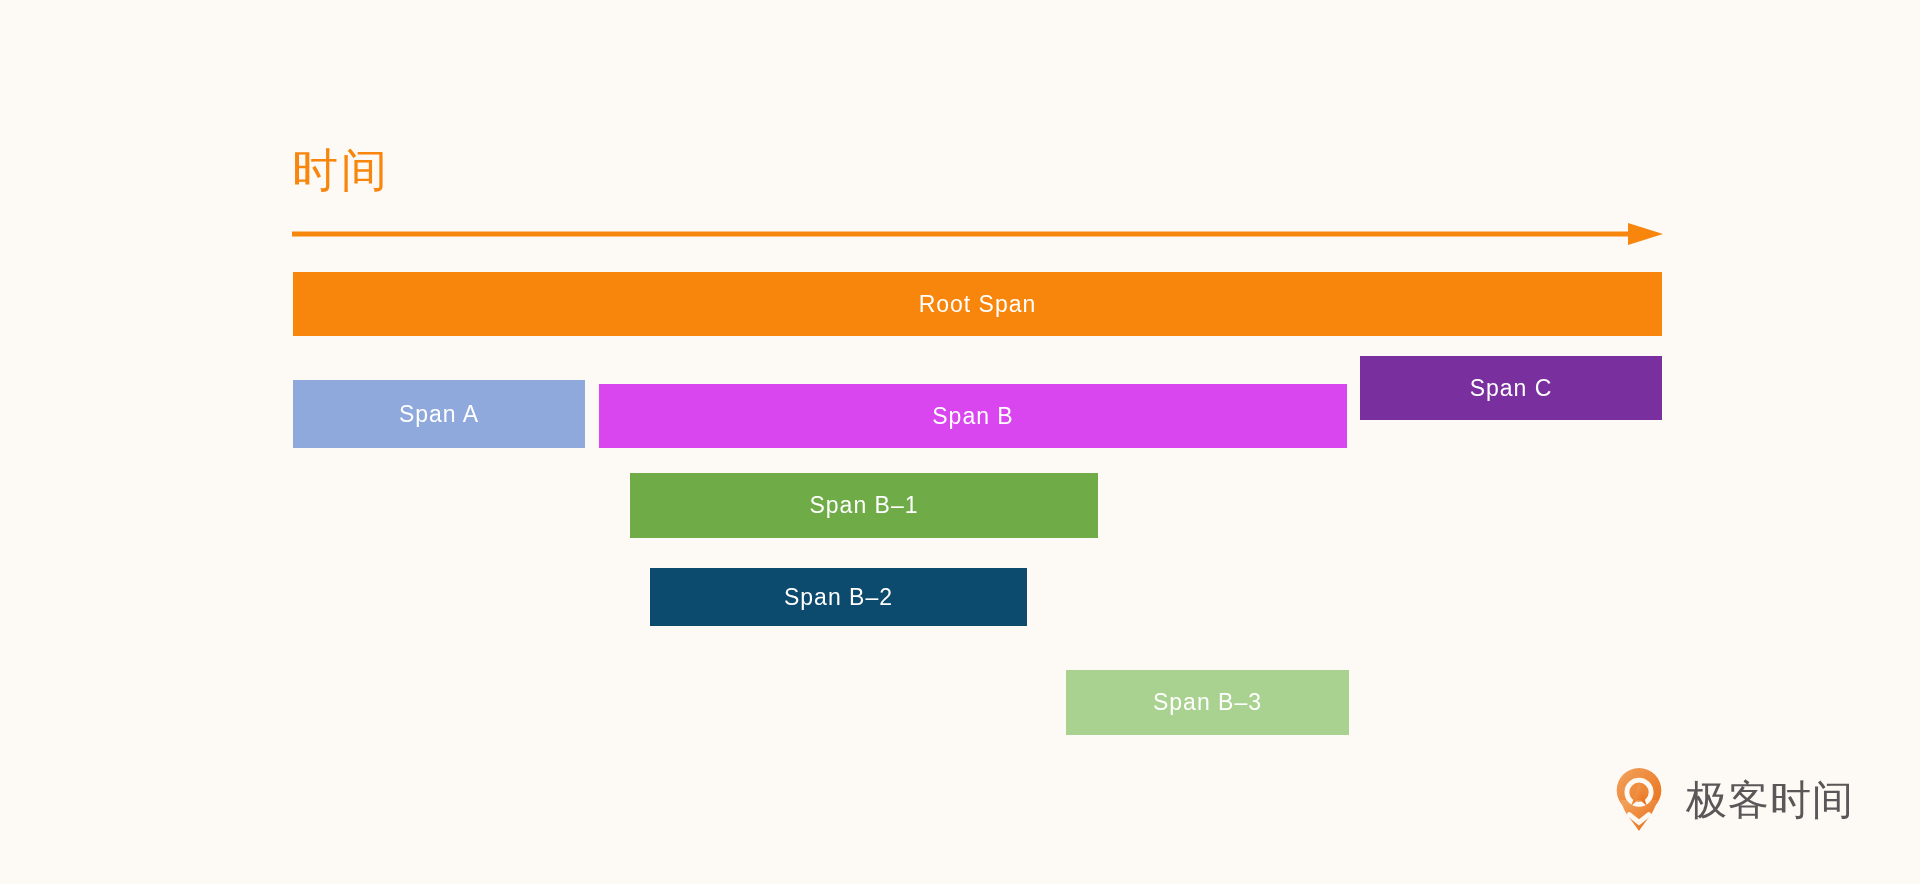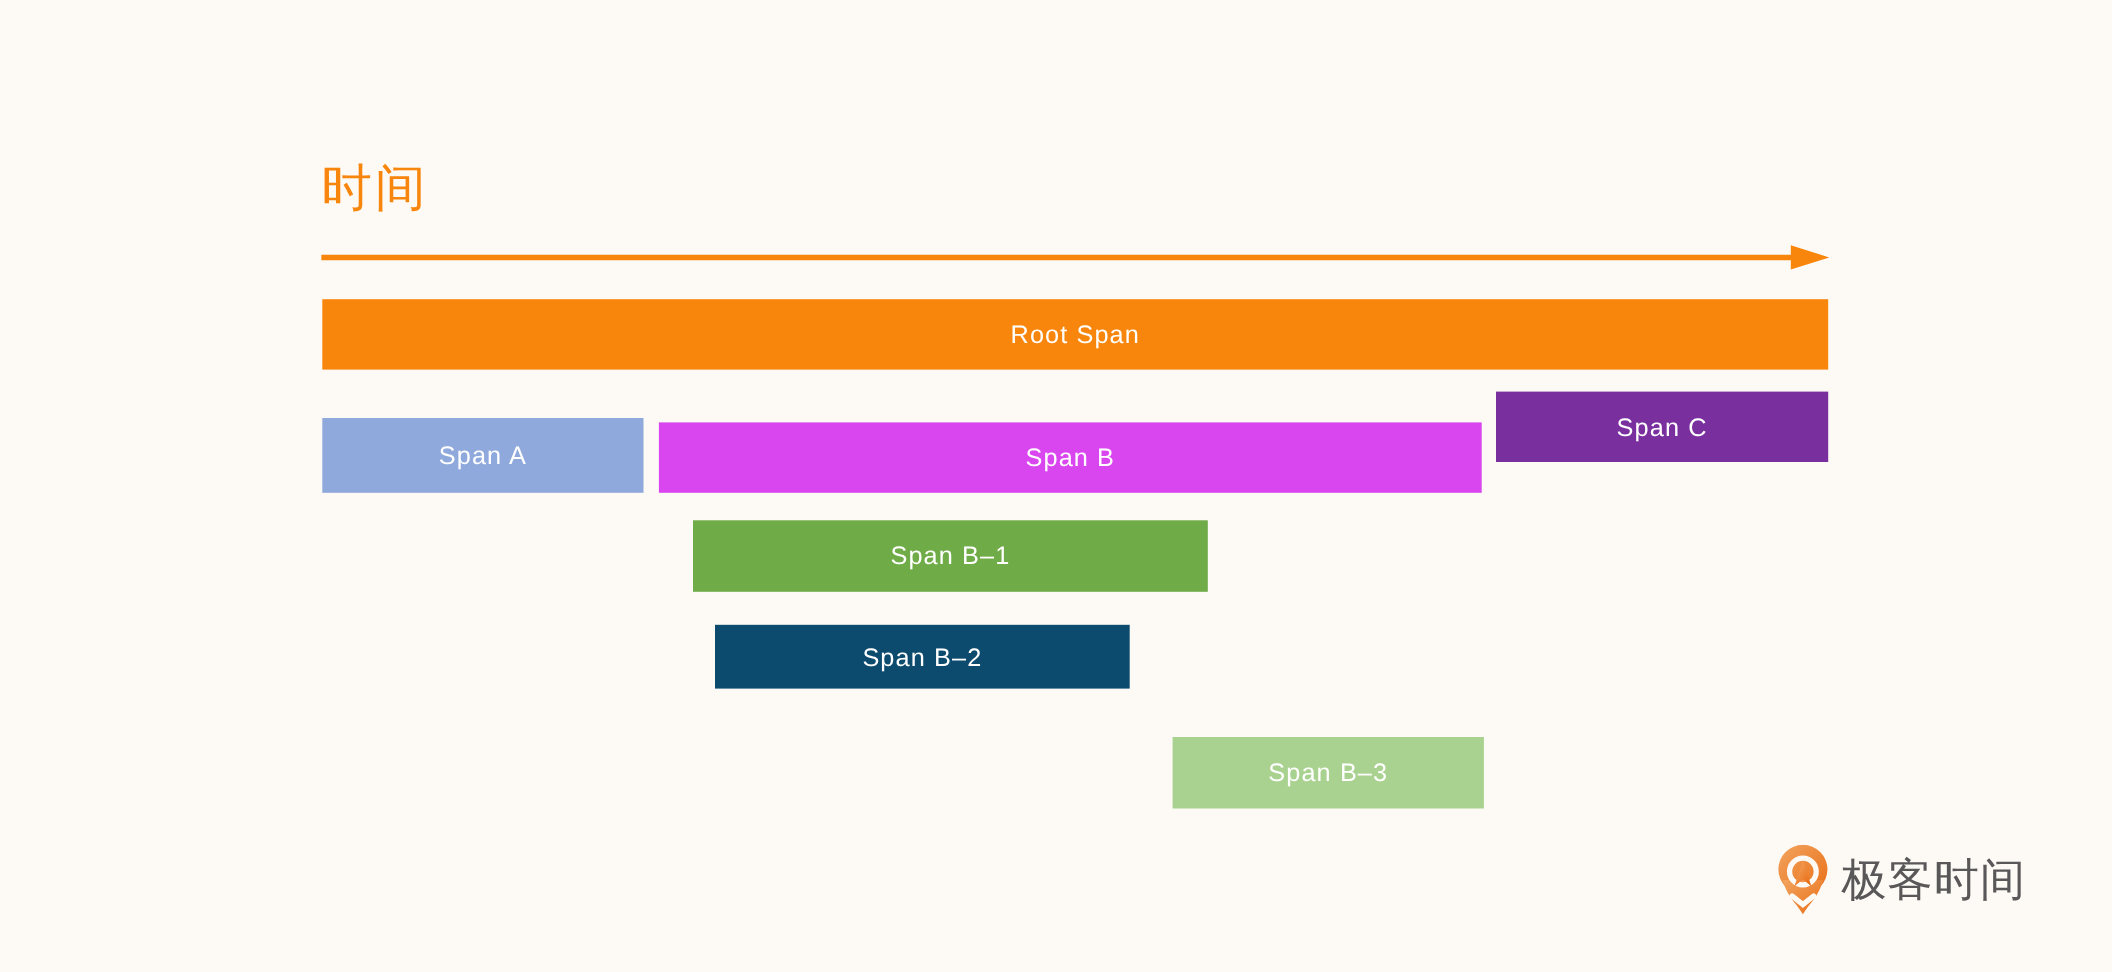--- a/index.html
+++ b/index.html
@@ -45,21 +45,21 @@
     font-weight: 400;
     letter-spacing: 1px;
     white-space: nowrap;
   }
   .logo {
     position: absolute;
     left: 1616px;
     top: 768px;
     display: flex;
     align-items: center;
-    gap: 12px;
+    gap: 24px;
   }
   .logo-icon {
     width: 46px;
     height: 64px;
     display: block;
   }
   .logo-text {
     font-size: 41px;
     font-weight: 500;
     letter-spacing: 1px;

